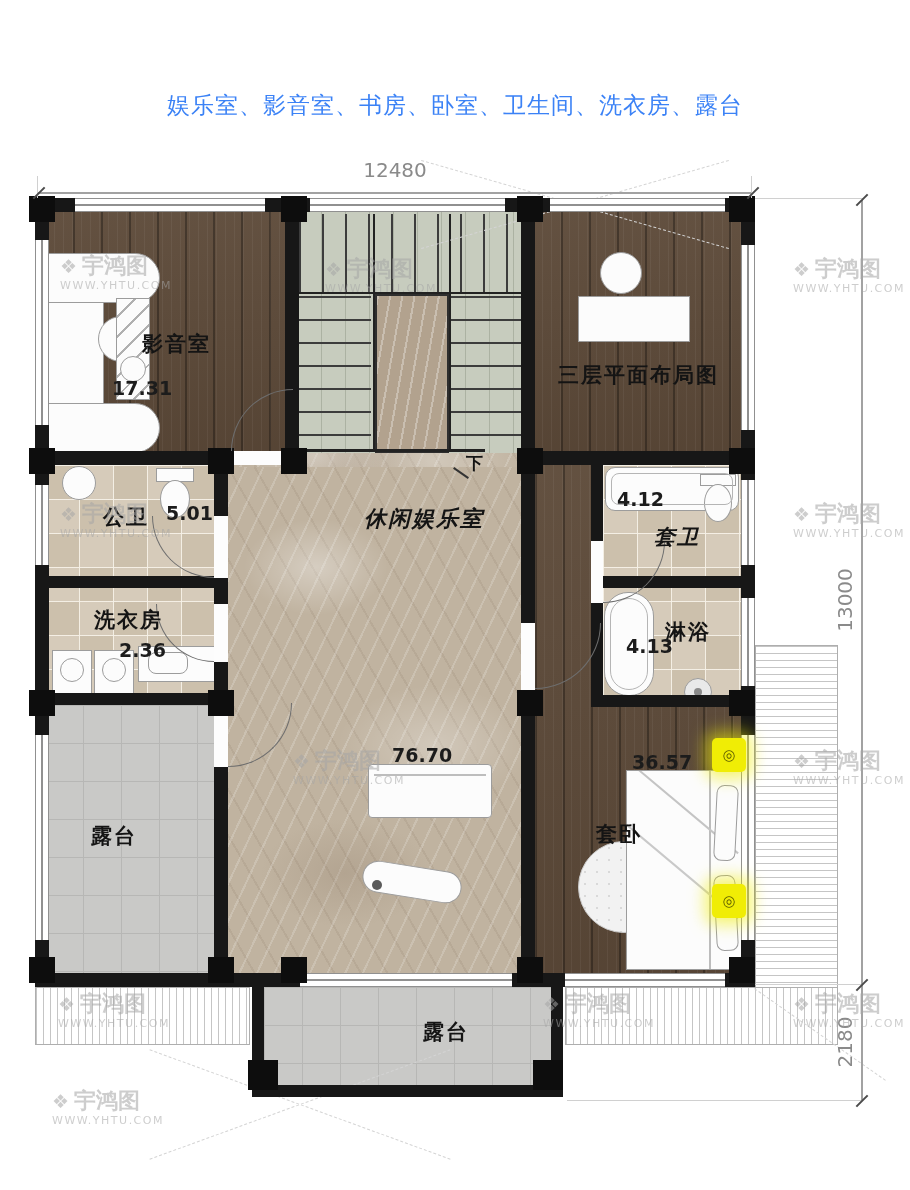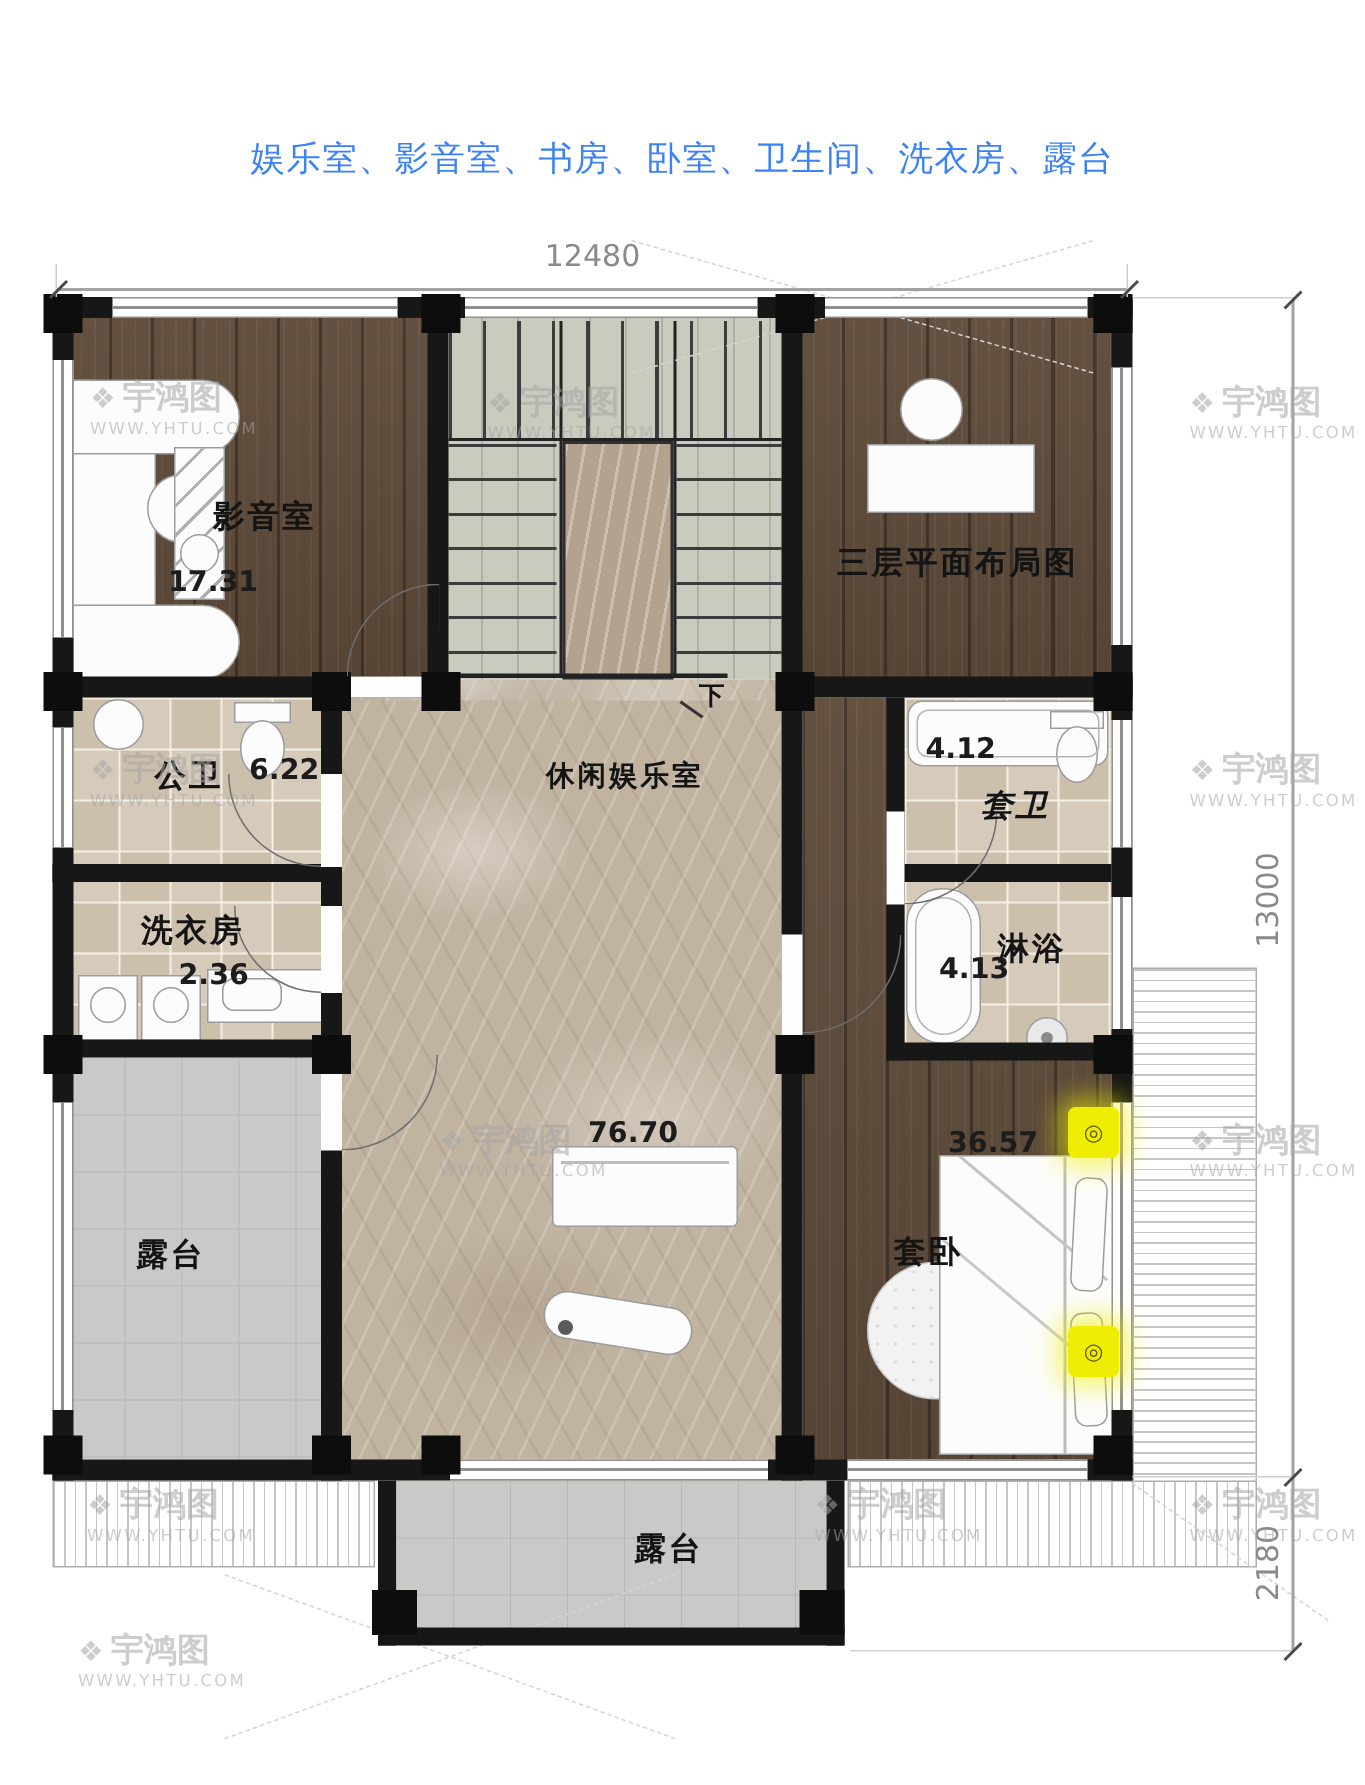--- a/index.html
+++ b/index.html
@@ -218,24 +218,24 @@
   <div class="abs lamp" style="left:712px;top:884px;">◎</div>
 
   <div class="abs furn" style="left:368px;top:764px;width:124px;height:54px;border-radius:4px;"></div>
   <div class="abs" style="left:374px;top:774px;width:112px;height:1.5px;background:#bdbdbd;z-index:7;"></div>
   <div class="abs furn" style="left:362px;top:866px;width:100px;height:32px;border-radius:16px;transform:rotate(9deg);"></div>
   <div class="abs round" style="left:372px;top:880px;width:10px;height:10px;background:#5a5a5a;z-index:7;"></div>
 
   <div class="abs room-label" style="left:142px;top:330px;">影音室</div>
   <div class="abs area-label" style="left:112px;top:377px;text-align:center;">17.31</div>
   <div class="abs room-label" style="left:558px;top:361px;">三层平面布局图</div>
-  <div class="abs room-label" style="left:364px;top:504px;font-size:19px;">休闲娱乐室</div>
+  <div class="abs room-label" style="left:364px;top:504px;font-size:22px;font-style:italic;">休闲娱乐室</div>
   <div class="abs area-label" style="left:392px;top:744px;">76.70</div>
   <div class="abs room-label" style="left:103px;top:503px;">公卫</div>
-  <div class="abs area-label" style="left:166px;top:502px;">6.22</div>
+  <div class="abs area-label" style="left:166px;top:502px;">5.01</div>
   <div class="abs room-label" style="left:94px;top:606px;">洗衣房</div>
   <div class="abs area-label" style="left:119px;top:639px;">2.36</div>
   <div class="abs room-label" style="left:654px;top:523px;font-style:italic;">套卫</div>
   <div class="abs area-label" style="left:617px;top:488px;">4.12</div>
   <div class="abs room-label" style="left:665px;top:618px;">淋浴</div>
   <div class="abs area-label" style="left:626px;top:635px;">4.13</div>
   <div class="abs room-label" style="left:596px;top:820px;">套卧</div>
   <div class="abs area-label" style="left:632px;top:751px;">36.57</div>
   <div class="abs room-label" style="left:91px;top:822px;">露台</div>
   <div class="abs room-label" style="left:423px;top:1018px;">露台</div>

